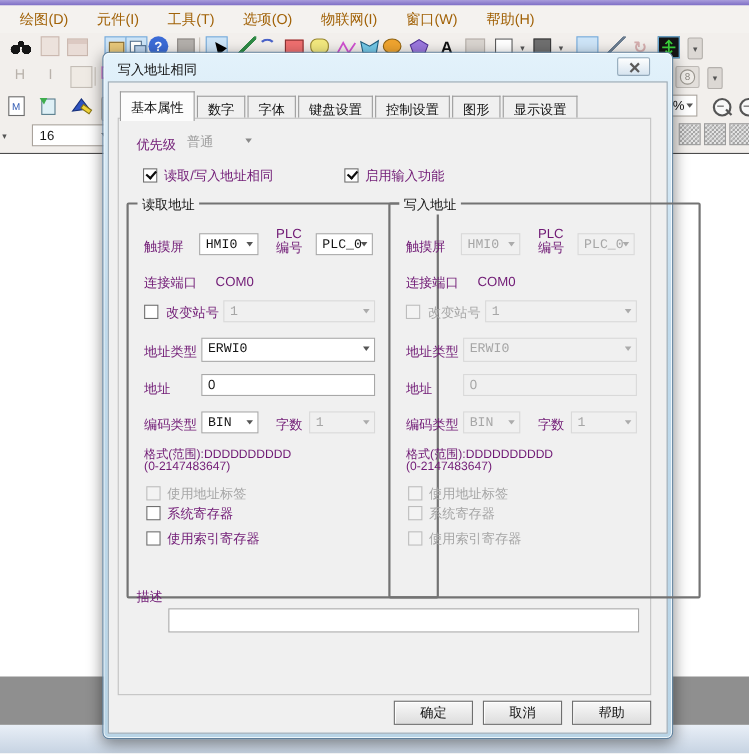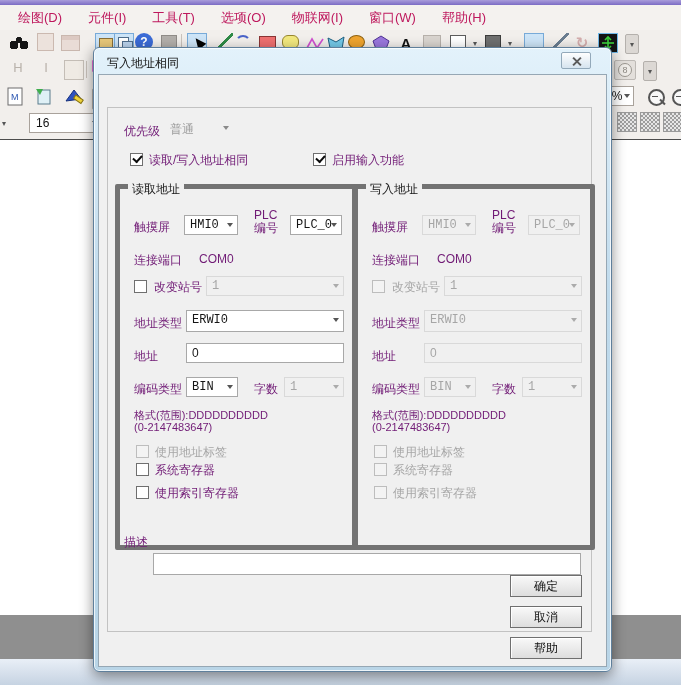--- a/index.html
+++ b/index.html
@@ -3,21 +3,21 @@
 <meta charset="utf-8">
 <style>
   html,body{margin:0;padding:0;background:#fff;}
   #root{position:relative;width:681px;height:685px;overflow:hidden;
         font-family:"Liberation Sans","DejaVu Sans",sans-serif;background:#f2efec;}
   
   .titlestrip{position:absolute;left:0;top:0;width:681px;height:5px;
               background:linear-gradient(180deg,#a99ddb,#7b6cc4);}
   .menubar{position:absolute;left:0;top:5px;width:681px;height:25px;background:#f4f2ef;
            display:flex;align-items:center;gap:26px;padding-left:18px;box-sizing:border-box;
-           font-size:13px;color:#be185d;}
+           font-size:13px;color:#a16207;}
   .menu-item{white-space:nowrap;cursor:default;}
   .tb-row{position:absolute;left:0;right:0;}
   .tb-row1{top:30px;height:26px;}
   .tb-row2{top:57px;height:26px;}
   .tb-row3{top:84px;height:27px;}
   .tb-row4{top:111px;height:27px;}
   .icon{position:absolute;top:3px;width:20px;height:20px;box-sizing:border-box;}
   .sel{background:#cde4f7;border:1px solid #78aad8;}
   .vsep{position:absolute;top:4px;width:1px;height:17px;background:#c9c2bb;}
   
@@ -103,24 +103,24 @@
   .combo.dis::after{border-top-color:#ababab;}
   .combo.flat{background:transparent;border-color:transparent;color:#9d9d9d;}
   .combo.flat::after{border-top-color:#8a8a8a;}
   .tinput{position:absolute;height:20px;background:#fff;border:1px solid #a8a8a8;box-sizing:border-box;
           font-size:12px;color:#151515;padding:0 5px;font-family:inherit;}
   .tinput.dis{background:#f0f0f0;border-color:#d9d9d9;color:#a6a6a6;}
   .cb{position:absolute;width:13px;height:13px;background:#fff;border:1px solid #6f6f6f;box-sizing:border-box;}
   .cb.checked::after{content:"";position:absolute;left:2px;top:1px;width:7px;height:4px;
        border-left:2px solid #0c0c0c;border-bottom:2px solid #0c0c0c;transform:rotate(-48deg);}
   .cb.dis{border-color:#bdbdbd;background:#f3f3f3;}
-  .grp{position:absolute;border:5px solid #737373;border-radius:2px;}
+  .grp{position:absolute;border:2px solid #737373;border-radius:2px;padding-left:48px;}
   .grp-title{position:absolute;top:-8px;left:8px;background:#f0f0f0;padding:0 4px;font-size:12px;color:#151515;}
   .plc-lbl{width:34px;line-height:1.1;word-break:break-all;white-space:normal;}
-  .dlg-btns{position:absolute;right:24px;bottom:7px;display:flex;gap:9px;flex-direction:column;}
+  .dlg-btns{position:absolute;right:14px;bottom:7px;display:flex;gap:9px;}
   .btn{width:72px;height:22px;background:linear-gradient(#f9f9f9,#dddddd);border:1px solid #6f6f6f;
        font-size:12px;color:#111;display:flex;align-items:center;justify-content:center;
        box-shadow:inset 1px 1px 0 rgba(255,255,255,.9);}
 </style>
 </head>
 <body>
 
 <div id="root">
 
   <div class="titlestrip"></div>
@@ -247,20 +247,29 @@
   <div class="statusstrip"></div>
 
   <div class="dialog">
     <div class="dlg-title">写入地址相同</div>
     <div class="dlg-close">
       <span class="xbar b1"></span>
       <span class="xbar b2"></span>
     </div>
 
     <div class="client">
+      <div class="tabs">
+        <span class="tab active">基本属性</span>
+        <span class="tab">数字</span>
+        <span class="tab">字体</span>
+        <span class="tab">键盘设置</span>
+        <span class="tab">控制设置</span>
+        <span class="tab">图形</span>
+        <span class="tab">显示设置</span>
+      </div>
 
       <div class="page">
 
         <span class="lbl" style="left:16px;top:15px">优先级</span>
         <span class="combo flat" style="left:56px;top:10px;width:70px">普通</span>
 
         <span class="cb checked" style="left:22px;top:45px"></span>
         <span class="lbl" style="left:41px;top:44px">读取/写入地址相同</span>
         <span class="cb checked" style="left:205px;top:45px"></span>
         <span class="lbl" style="left:224px;top:44px">启用输入功能</span>

